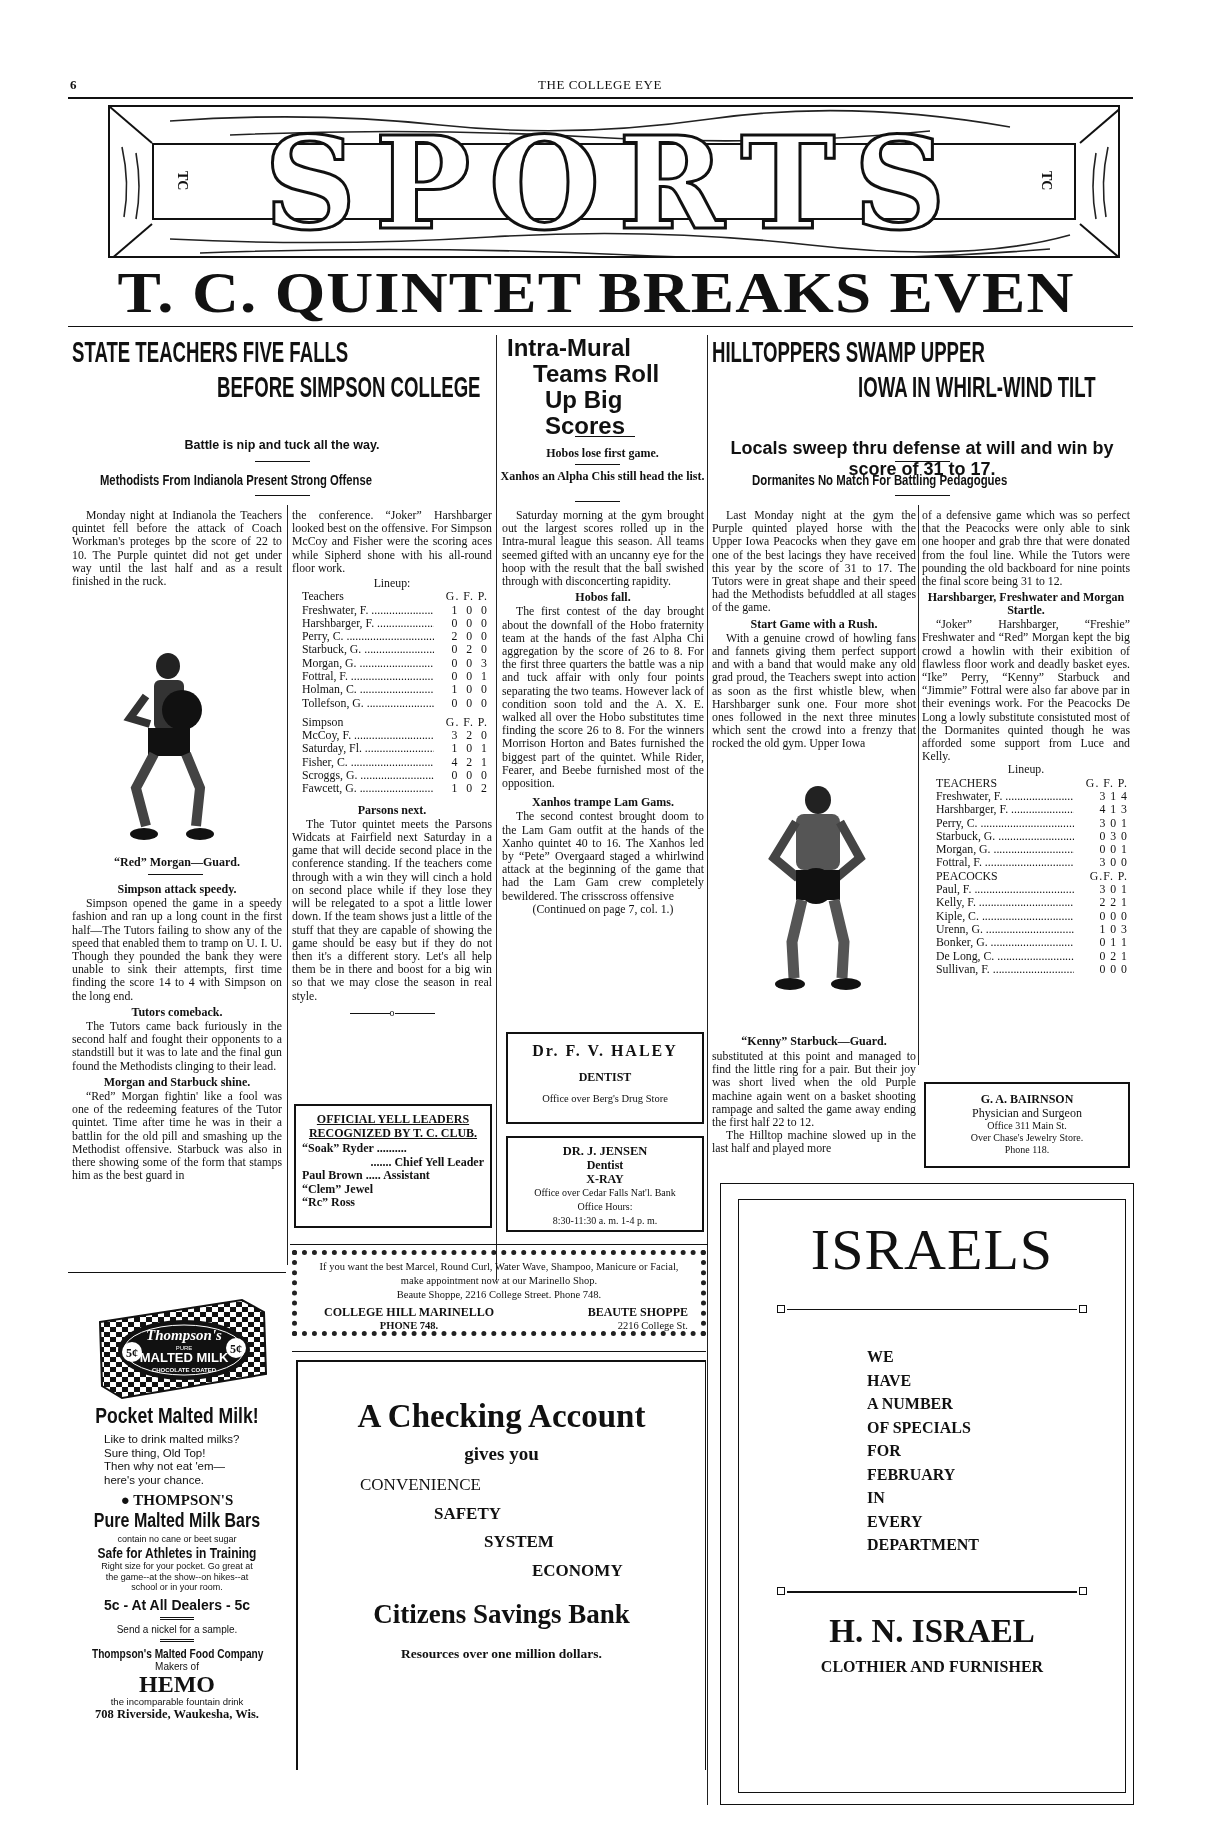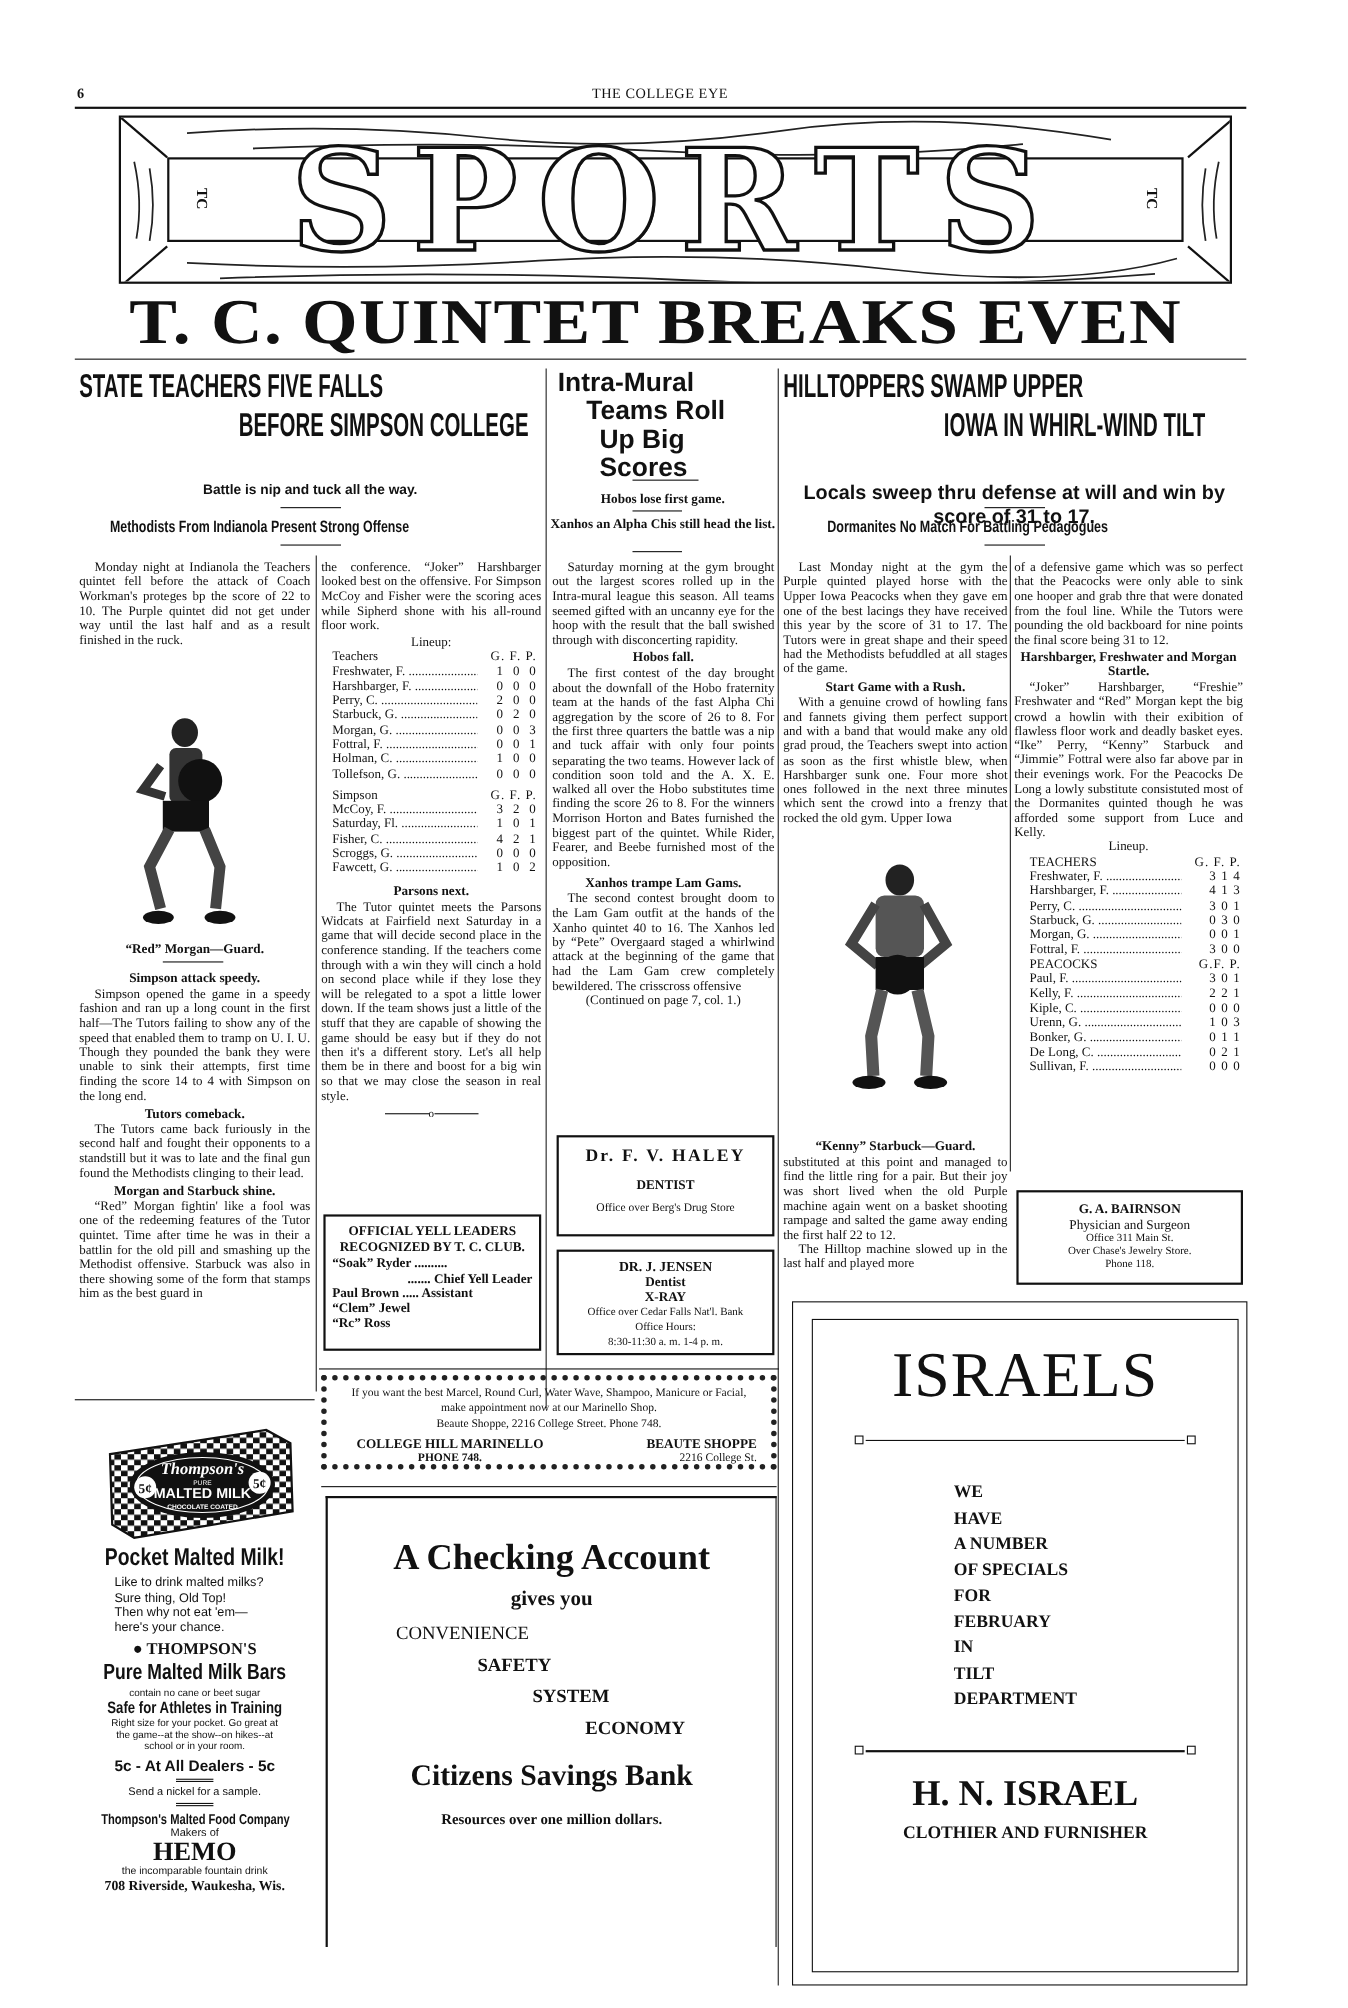--- a/index.html
+++ b/index.html
@@ -181,21 +181,21 @@
       </div>
   </div>
   <div class="sub" style="margin-top:8px;">Parsons next.</div>
   <p>The Tutor quintet meets the Parsons Widcats at Fairfield next Saturday in a game that will decide second place in the conference standing. If the teachers come through with a win they will cinch a hold on second place while if they lose they will be relegated to a spot a little lower down. If the team shows just a little of the stuff that they are capable of showing the game should be easy but if they do not then it's a different story. Let's all help them be in there and boost for a big win so that we may close the season in real style.</p>
   <div style="text-align:center;font-size:10px;margin-top:3px;">
     <span style="display:inline-block;width:40px;height:1px;background:#111;vertical-align:middle;"></span><span>o</span><span style="display:inline-block;width:40px;height:1px;background:#111;vertical-align:middle;"></span>
   </div>
 </div>
 
 <div class="box" style="left:294px;top:1104px;width:198px;height:124px;padding:6px 6px;">
-  <div style="font-weight:bold;font-size:12px;line-height:14px;">OFFICIAL YELL LEADERS RECOGNIZED BY T. C. CLUB.</div>
+  <div style="font-weight:bold;font-size:12px;line-height:14px;text-decoration:underline;">OFFICIAL YELL LEADERS RECOGNIZED BY T. C. CLUB.</div>
   <div style="text-align:left;font-weight:bold;font-size:12px;line-height:13.5px;margin-top:2px;">
     <div>“Soak” Ryder ..........</div>
     <div style="text-align:right;">....... Chief Yell Leader</div>
     <div>Paul Brown ..... Assistant</div>
     <div>“Clem” Jewel</div>
     <div>“Rc” Ross</div>
   </div>
 </div>
 
 <div class="abs cond" style="left:505px;top:335px;width:200px;font-size:24px;line-height:26px;">
@@ -387,21 +387,21 @@
     <span style="position:absolute;right:0;top:0;width:8px;height:8px;border:1px solid #111;"></span>
   </div>
   <div style="text-align:left;margin:30px 0 0 128px;font-weight:bold;font-size:16px;line-height:23.5px;">
     <div>WE</div>
     <div>HAVE</div>
     <div>A NUMBER</div>
     <div>OF SPECIALS</div>
     <div>FOR</div>
     <div>FEBRUARY</div>
     <div>IN</div>
-    <div>TILT</div>
+    <div>EVERY</div>
     <div>DEPARTMENT</div>
   </div>
   <div style="margin:30px 38px 0;height:10px;position:relative;">
     <span style="position:absolute;left:0;top:0;width:8px;height:8px;border:1px solid #111;"></span>
     <span style="position:absolute;left:10px;right:10px;top:4px;height:2px;background:#111;"></span>
     <span style="position:absolute;right:0;top:0;width:8px;height:8px;border:1px solid #111;"></span>
   </div>
   <div style="font-weight:bold;font-size:33px;margin-top:16px;">H. N. ISRAEL</div>
   <div style="font-weight:bold;font-size:16px;margin-top:8px;">CLOTHIER AND FURNISHER</div>
 </div>

